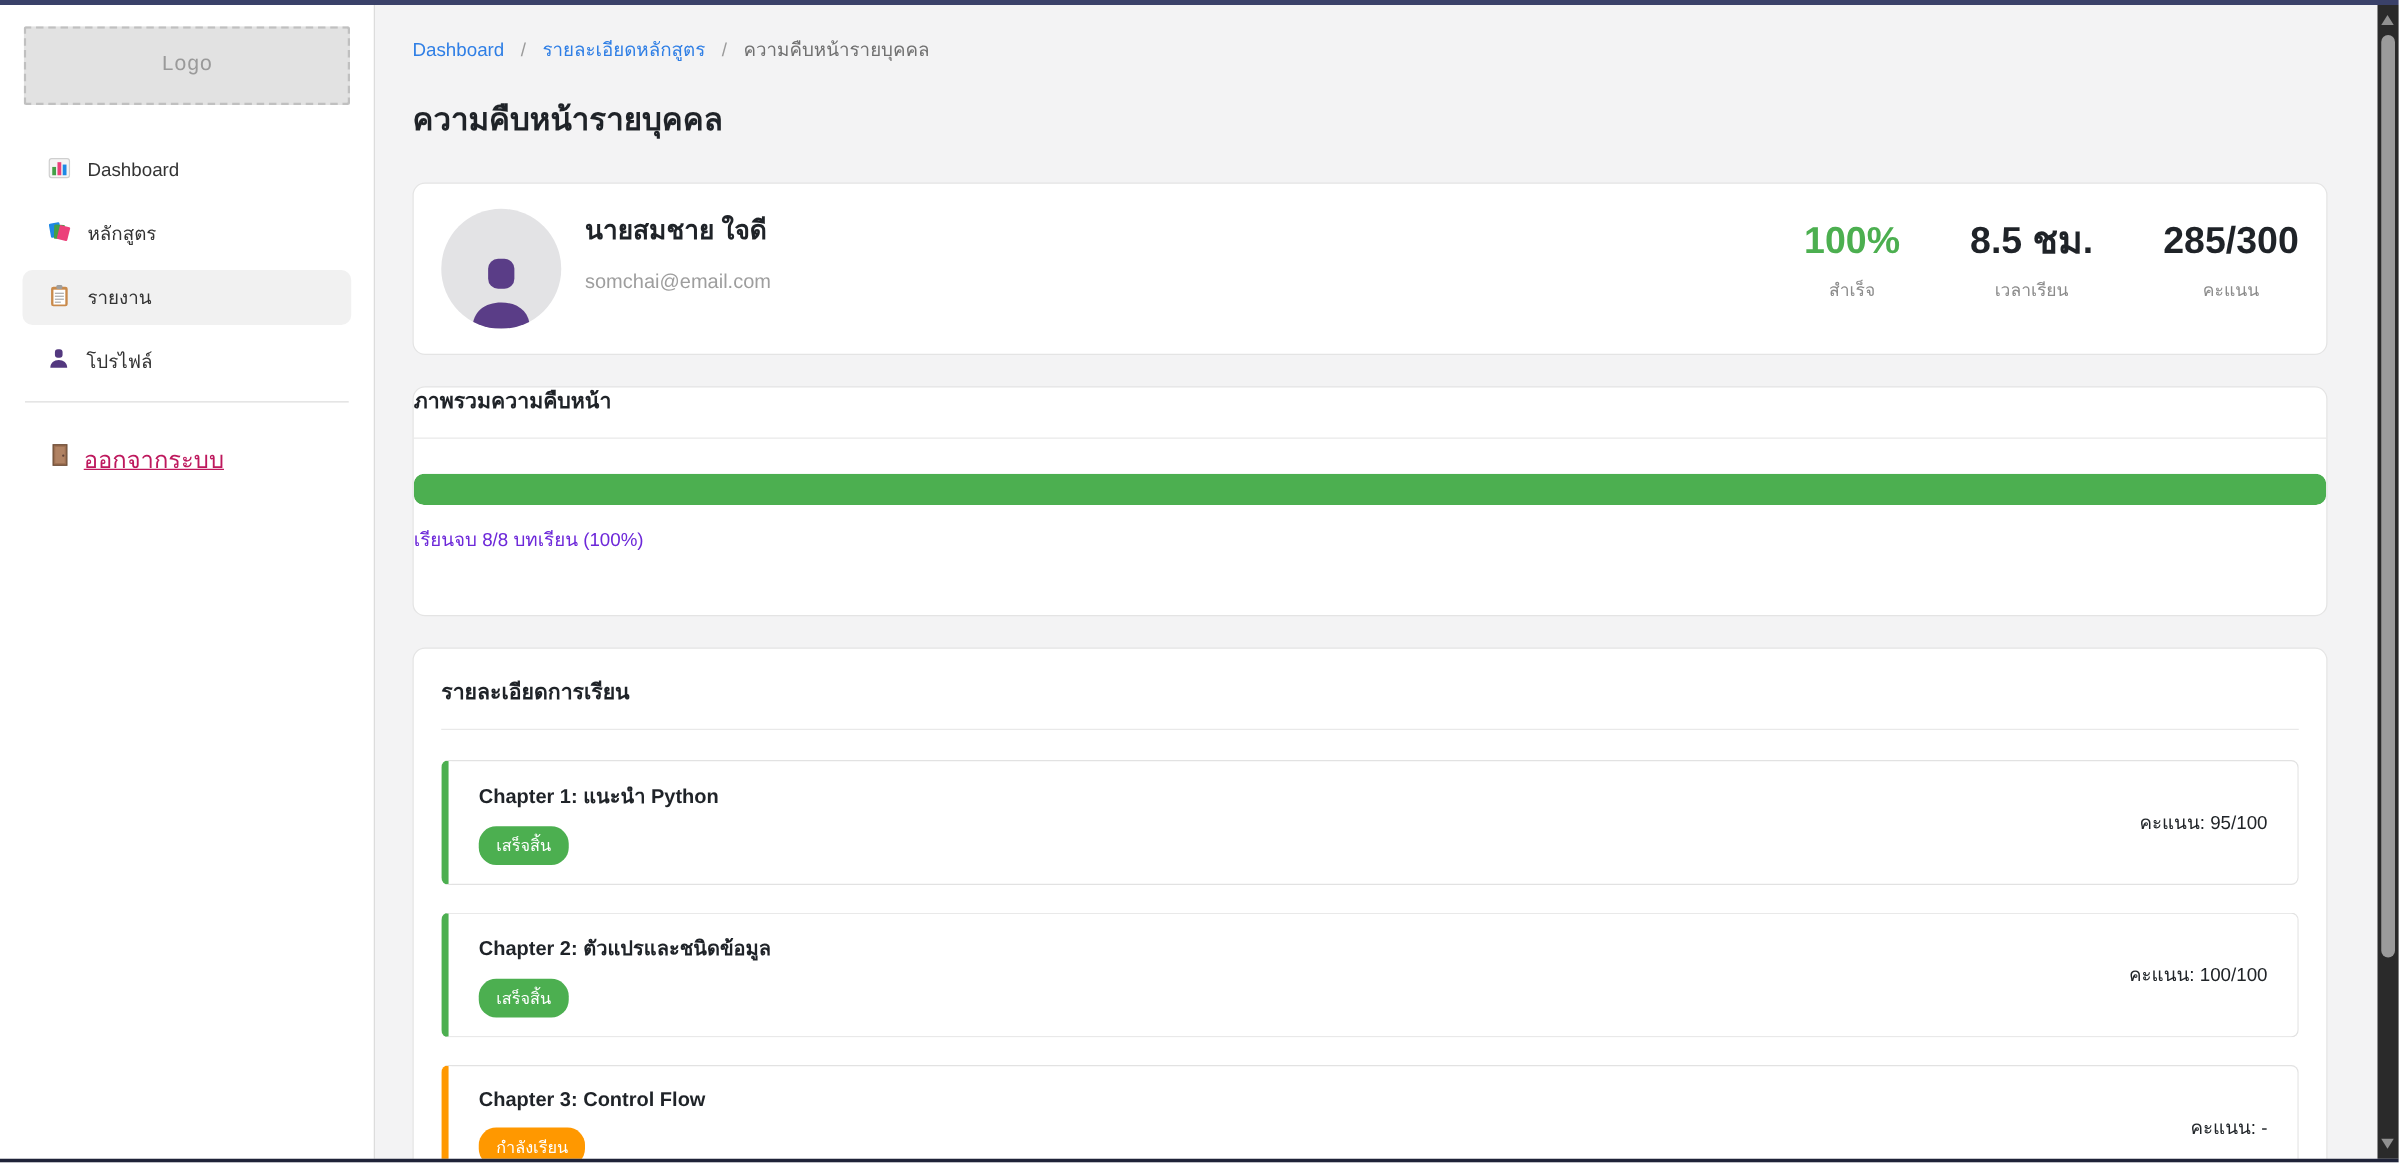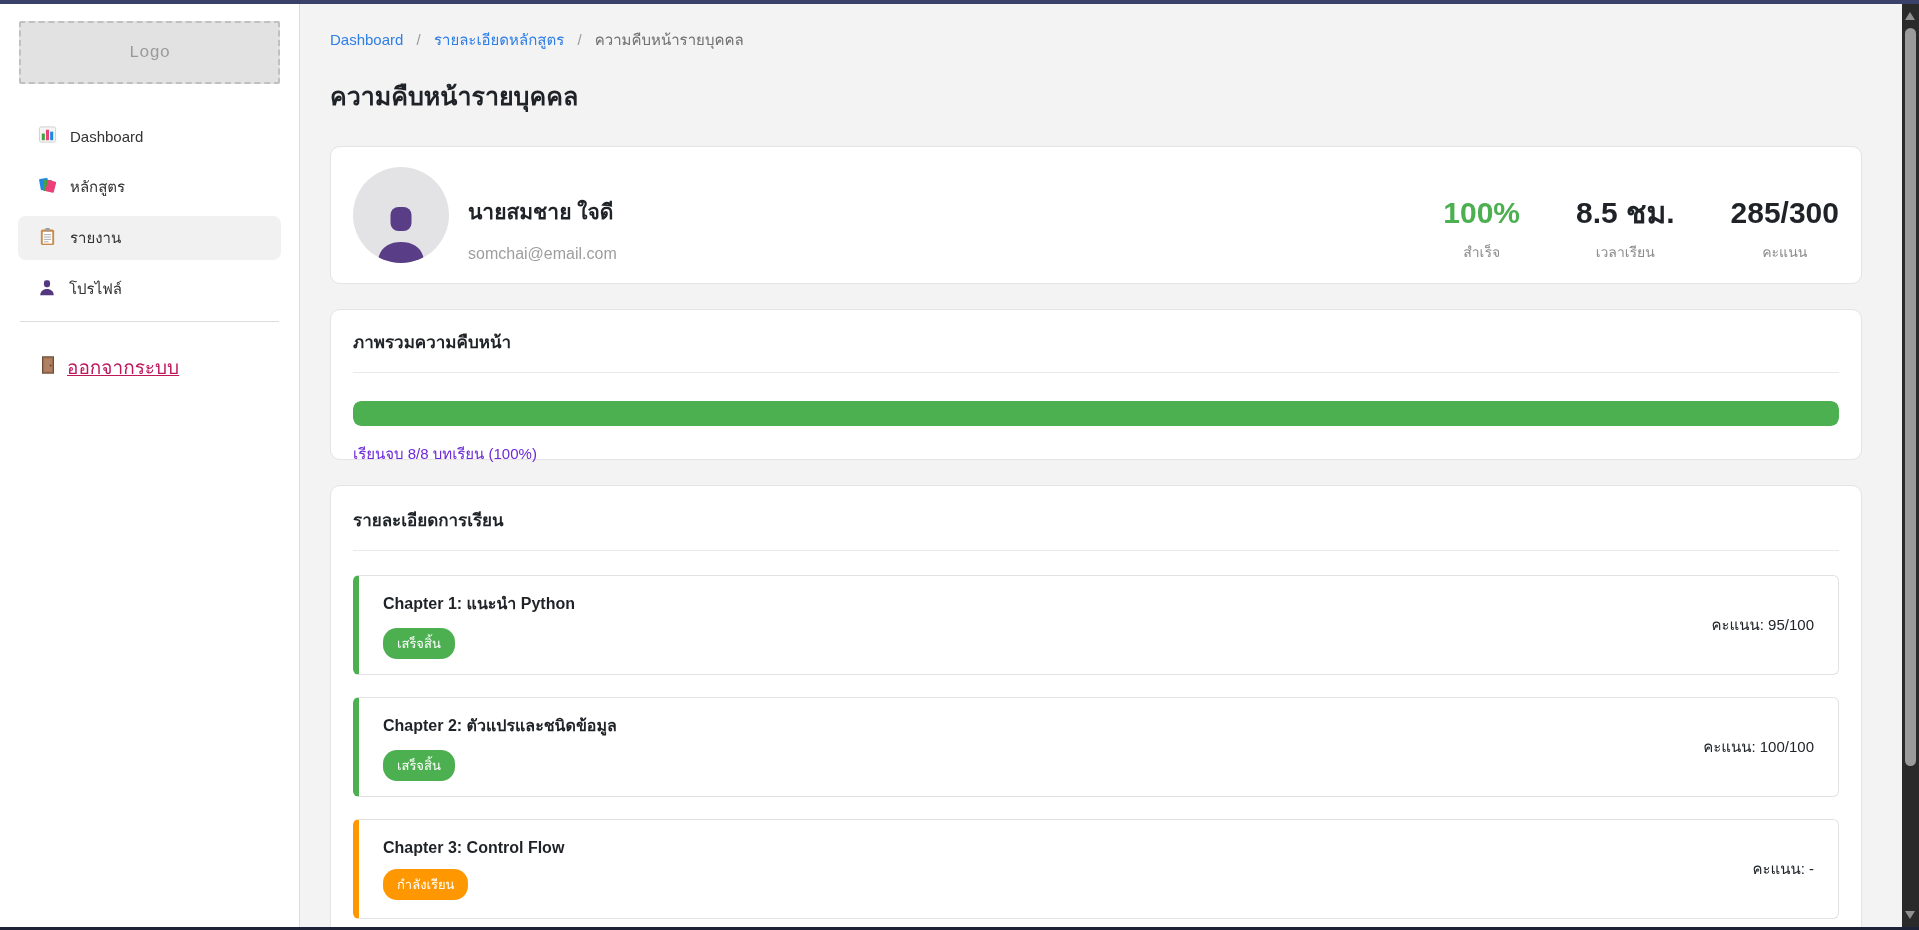--- a/index.html
+++ b/index.html
@@ -37,33 +37,33 @@
   .main { position:absolute; left:301px; top:4px; right:17px; bottom:3px; padding:24px 40px 0 29px; overflow:hidden; }
   .breadcrumb { font-size:15px; color:#8a8a8a; margin-bottom:26px; }
   .breadcrumb .crumb-link { color:#2e7ee5; text-decoration:none; cursor:pointer; }
   .breadcrumb .sep { margin:0 9px; color:#9a9a9a; }
   .breadcrumb .crumb-current { color:#707070; }
   .page-title { font-size:25px; line-height:36px; font-weight:bold; color:#1f2328; margin-bottom:32px; }
 
   .card { background:#fff; border:1px solid #e4e4e4; border-radius:10px; margin-bottom:25px; }
 
   
-  .user-card { height:138px; padding:20px 22px; display:flex; align-items:flex-end; }
+  .user-card { height:138px; padding:20px 22px; display:flex; align-items:flex-start; }
   .avatar { width:96px; height:96px; border-radius:50%; background:#e3e3e5; display:flex; align-items:flex-end; justify-content:center; overflow:hidden; flex:0 0 auto; }
   .user-info { margin-left:19px; }
   .user-name { font-size:21px; font-weight:bold; color:#1f2328; margin-bottom:17px; }
   .user-email { font-size:16px; color:#9e9e9e; }
   .stats { margin-left:auto; display:flex; gap:56px; align-items:flex-start; padding-top:8px; }
   .stat { display:flex; flex-direction:column; align-items:center; }
   .stat-value { font-size:30px; line-height:36px; font-weight:bold; color:#1f2328; }
   .stat.success .stat-value { color:#4caf50; }
   .stat-label { font-size:14px; color:#8c8c8c; margin-top:10px; }
 
   
-  .overview-card { height:151px; padding:22px; }
+  .overview-card { height:184px; }
   .section-title { font-size:17px; font-weight:bold; color:#1f2328; line-height:22px; }
   .h-divider { height:1px; background:#e9e9e9; margin-top:18px; }
   .progress-track { margin-top:28px; height:25px; border-radius:8px; background:#fff; overflow:hidden; }
   .progress-fill { height:100%; background:#4caf50; border-radius:8px; }
   .progress-caption { margin-top:16px; font-size:15px; color:#6d28d9; }
 
   
   .details-card { height:470px; padding:24px 22px; margin-bottom:0; }
   .chapter-list { margin-top:24px; }
   .chapter-item { height:100px; margin-bottom:22px; background:#fff; border:1px solid #e2e2e2; border-radius:6px;

